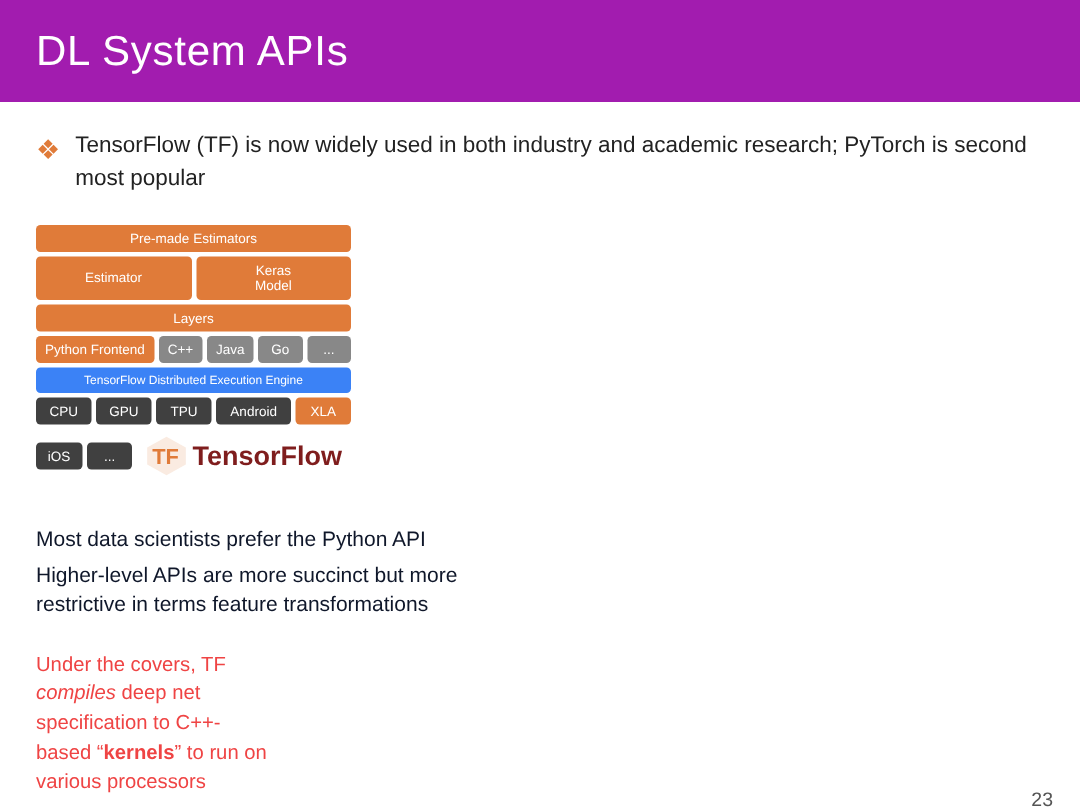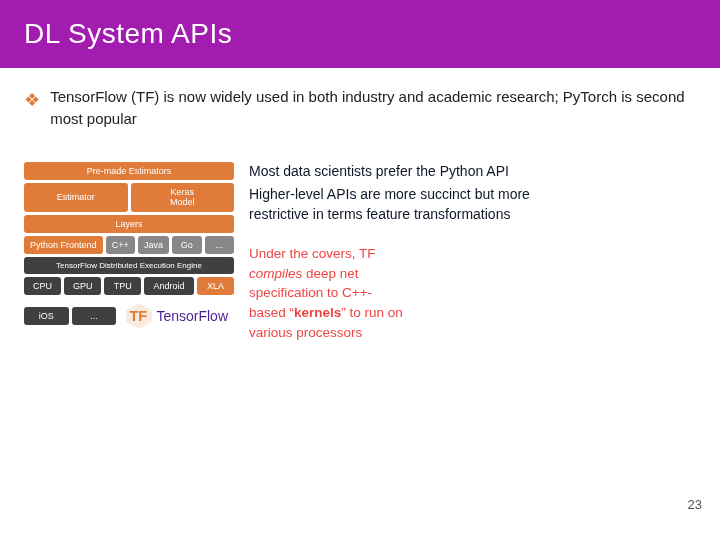--- a/index.html
+++ b/index.html
@@ -38,22 +38,23 @@
 
     .diamond {
       color: #e07b39;
       font-size: 18px;
       margin-top: 1px;
       flex-shrink: 0;
     }
 
     .main-area {
       display: flex;
-      gap: 15px;
-      margin-top: 22px;
+      gap: 28px;
+      margin-top: 10px;
+      flex-direction: column;
     }
 
     
     .tf-diagram {
       width: 210px;
       flex-shrink: 0;
       display: flex;
       flex-direction: column;
       gap: 3px;
       font-size: 9.5px;
@@ -74,21 +75,21 @@
       display: flex;
       align-items: center;
       justify-content: center;
       white-space: nowrap;
     }
 
     .tf-full { flex: 1; }
     .tf-orange { background: #e07b39; }
     .tf-gray { background: #888; }
     .tf-dark { background: #404040; }
-    .tf-blue-gray { background: #404040; }
+    .tf-blue-gray { background: #3b82f6; }
 
     .tf-logo-area {
       display: flex;
       align-items: center;
       justify-content: flex-end;
       padding: 4px 6px;
       flex: 1;
     }
 
     
@@ -106,21 +107,21 @@
     }
 
     .text-line {
       font-size: 14px;
       color: #0f172a;
       line-height: 1.4;
     }
 
     .page-num {
       position: absolute;
-      bottom: 28px;
+      bottom: 0;
       right: 18px;
       font-size: 13px;
       color: #555;
     }
 
     
     .tf-logo-text {
       display: flex;
       align-items: center;
       gap: 3px;
@@ -192,21 +193,21 @@
           <div class="tf-box tf-dark" style="flex:1">iOS</div>
           <div class="tf-box tf-dark" style="flex:1">...</div>
         </div>
 
         <div class="tf-logo-area">
           <div class="tf-logo-text">
             <svg class="tf-logo-icon" viewBox="0 0 50 50">
               <polygon points="25,2 48,15 48,35 25,48 2,35 2,15" fill="#e07b39" opacity="0.15"></polygon>
               <text x="8" y="34" font-size="26" font-weight="bold" fill="#e07b39" font-family="Arial">TF</text>
             </svg>
-            <span style="font-size:14px;font-weight:400;color:#4c1d95">TensorFlow</span>
+            <span style="font-size:18px;font-weight:700;color:#7f1d1d">TensorFlow</span>
           </div>
         </div>
       </div>
     </div>
 
     <div class="text-side">
 
       <div class="text-block">
         <div class="text-line" style="font-size:14px;font-weight:500">Most data scientists prefer the Python API</div>
         <div>

